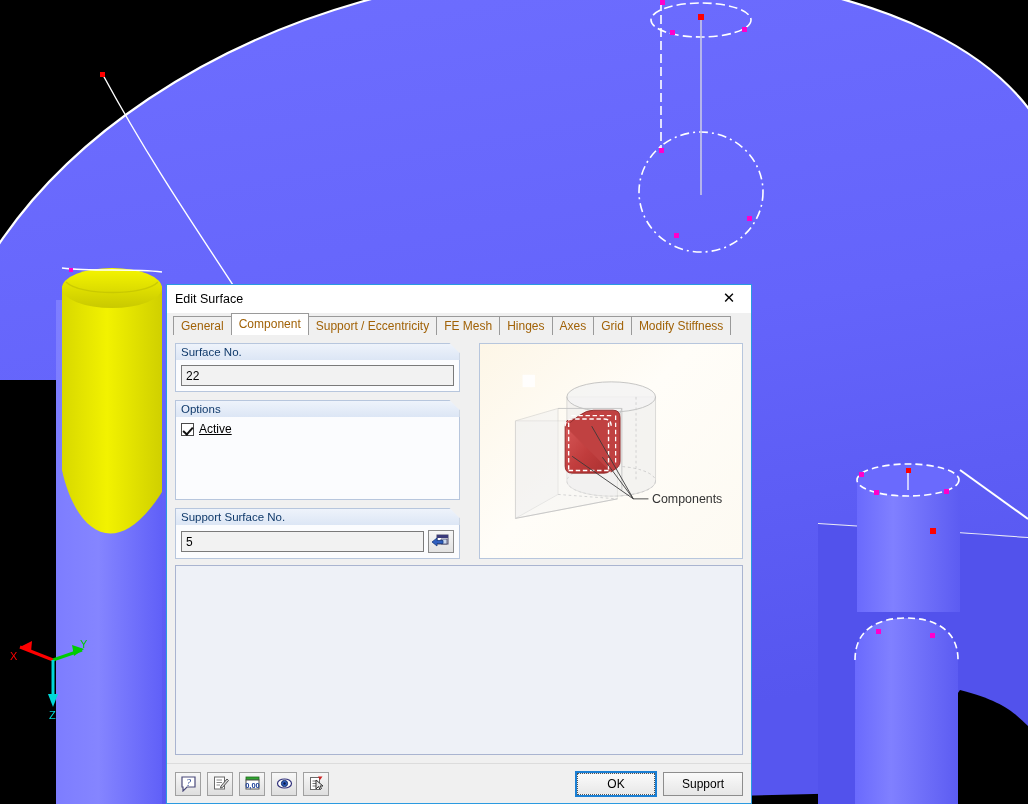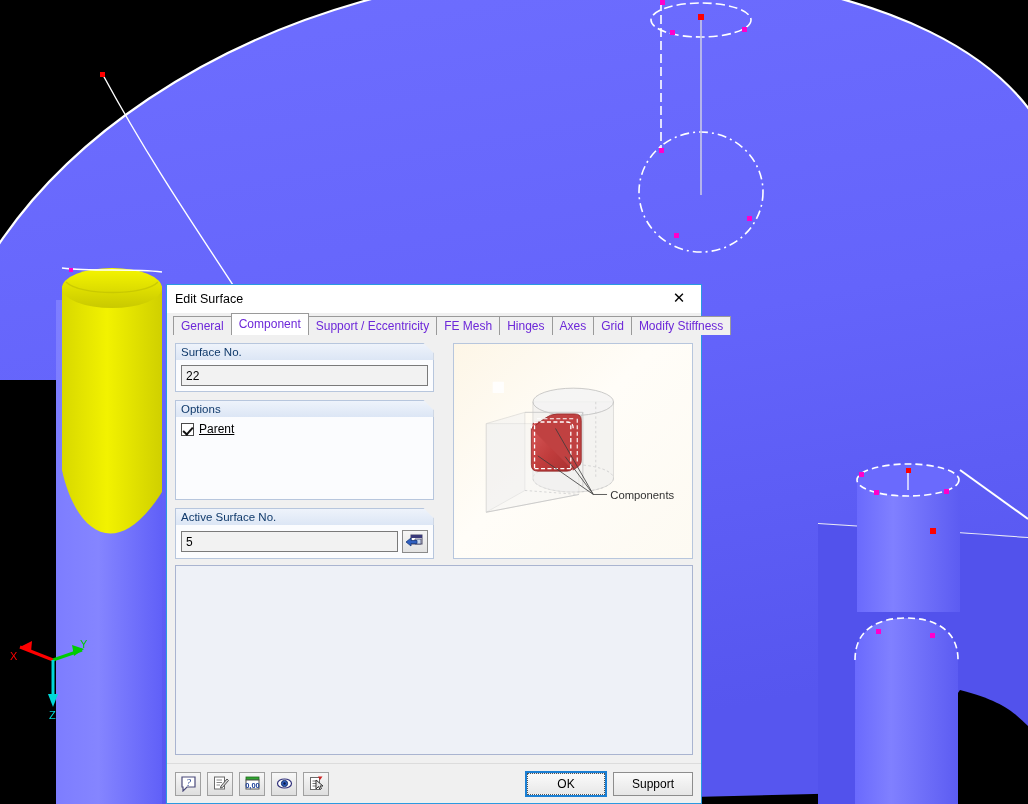--- a/index.html
+++ b/index.html
@@ -21,21 +21,21 @@
   }
   #scene-svg { position: absolute; left:0; top:0; }
 
   
   .axis-label { font-family: "Liberation Sans", sans-serif; font-size: 11px; }
 
   
   #dialog {
     position: absolute;
     left: 166px; top: 284px;
-    width: 536px; height: 520px;
+    width: 586px; height: 520px;
     background: #f0f0f0;
     border: 1px solid #2b9ae0;
     box-shadow: 0 0 0 0 rgba(0,0,0,0);
     display: flex; flex-direction: column;
     font-size: 12px;
     color: #000;
   }
   #titlebar {
     height: 28px;
     background: #ffffff;
@@ -73,21 +73,21 @@
   }
   .tab {
     height: 19px;
     line-height: 18px;
     padding: 0 7px;
     font-size: 12px;
     background: #f0f0f0;
     border: 1px solid #9a9a9a;
     border-bottom: none;
     margin-right: -1px;
-    color: #6d28d9;
+    color: #a16207;
     cursor: default;
     white-space: nowrap;
   }
   .tab.active {
     background: #ffffff;
     height: 22px;
     line-height: 21px;
     border-color: #9a9a9a;
     position: relative;
     z-index: 4;
@@ -380,27 +380,27 @@
           <div class="grp-body">
             <input class="txtin" type="text" value="22" style="">
           </div>
         </div>
 
         <div class="grp" style="flex:1 1 auto; display:flex; flex-direction:column;justify-content:flex-end;">
           <div class="grp-head">Options</div>
           <div class="grp-body" style="flex:1 1 auto;">
             <div class="chkrow">
               <span class="chkbox"></span>
-              <span class="chk-label"><u>Parent</u></span>
+              <span class="chk-label"><u>Active</u></span>
             </div>
           </div>
         </div>
 
         <div class="grp" style="margin-bottom:0;">
-          <div class="grp-head">Active Surface No.</div>
+          <div class="grp-head">Support Surface No.</div>
           <div class="grp-body">
             <div class="inline-row">
               <input class="txtin" type="text" value="5" style="">
               <div class="pickbtn">
                 <svg width="17" height="16" viewBox="0 0 17 16">
                   <rect x="5" y="1" width="11" height="9" fill="#ffffff" stroke="#4a4a6a" stroke-width="1"></rect>
                   <rect x="5" y="1" width="11" height="3" fill="#3a3a7a"></rect>
                   <path d="M 9 7 L 9 5 L 15 5 L 15 10 L 9 10 L 9 8" fill="#c9d8ee" stroke="#4a4a6a" stroke-width="0.8"></path>
                   <path d="M 0 8 L 5 4 L 5 6.5 L 11 6.5 L 11 9.5 L 5 9.5 L 5 12 Z" fill="#2f5fbf" stroke="#183a80" stroke-width="0.8"></path>
                 </svg>

